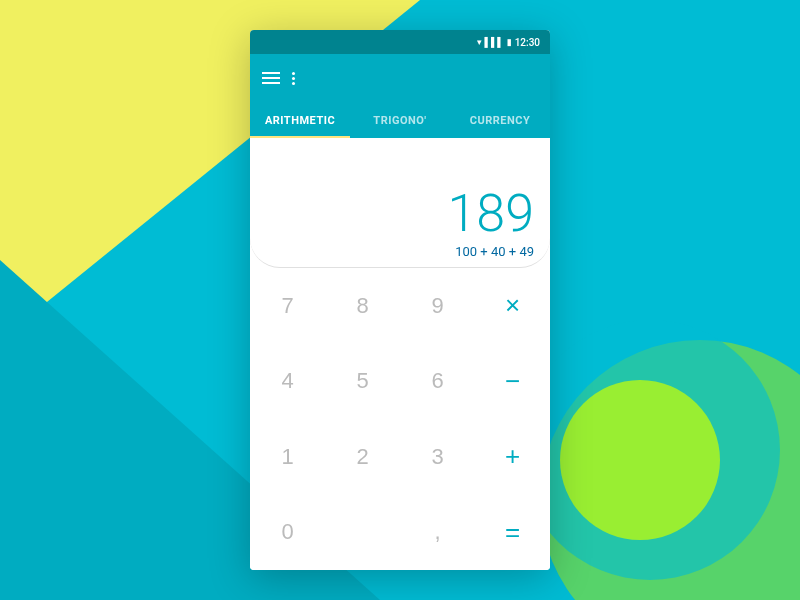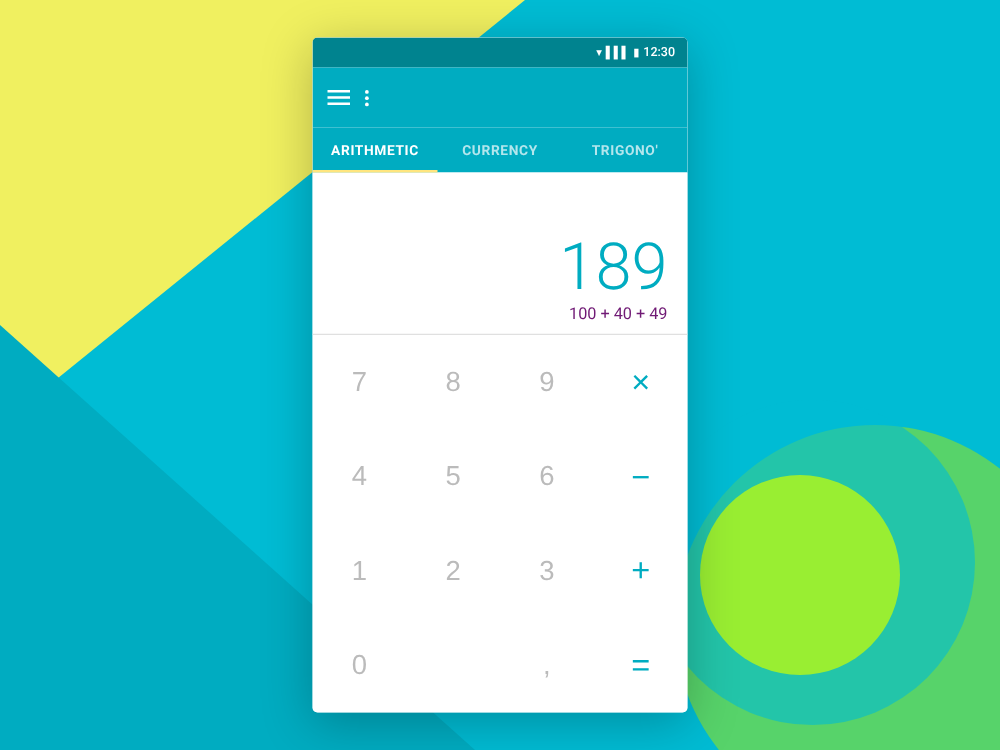--- a/index.html
+++ b/index.html
@@ -197,31 +197,32 @@
     
     .display {
       background: #fff;
       flex: 0 0 130px;
       display: flex;
       flex-direction: column;
       align-items: flex-end;
       justify-content: flex-end;
       padding: 8px 16px 8px 16px;
       border-bottom: 1px solid #e0e0e0;
+      border-radius: 30px;
     }
 
     .display-result {
       color: #00ACC1;
       font-size: 52px;
       font-weight: 300;
       line-height: 1;
     }
 
     .display-expression {
-      color: #701a75;
+      color: #0369a1;
       font-size: 13px;
       margin-top: 4px;
     }
 
     
     .keypad {
       flex: 1;
       background: #fff;
       display: grid;
       grid-template-columns: repeat(4, 1fr);
@@ -290,24 +291,24 @@
       <div class="more-dot"></div>
       <div class="more-dot"></div>
     </div>
   </div>
 
   <div class="tabs">
     <div class="tab active">
       <span>ARITHMETIC</span>
     </div>
     <div class="tab">
+      <span>TRIGONO'</span>
+    </div>
+    <div class="tab">
       <span>CURRENCY</span>
-    </div>
-    <div class="tab">
-      <span>TRIGONO'</span>
     </div>
   </div>
 
   <div class="display">
     <div class="display-result">189</div>
     <div class="display-expression">100 + 40 + 49</div>
   </div>
 
   <div class="keypad">
 

